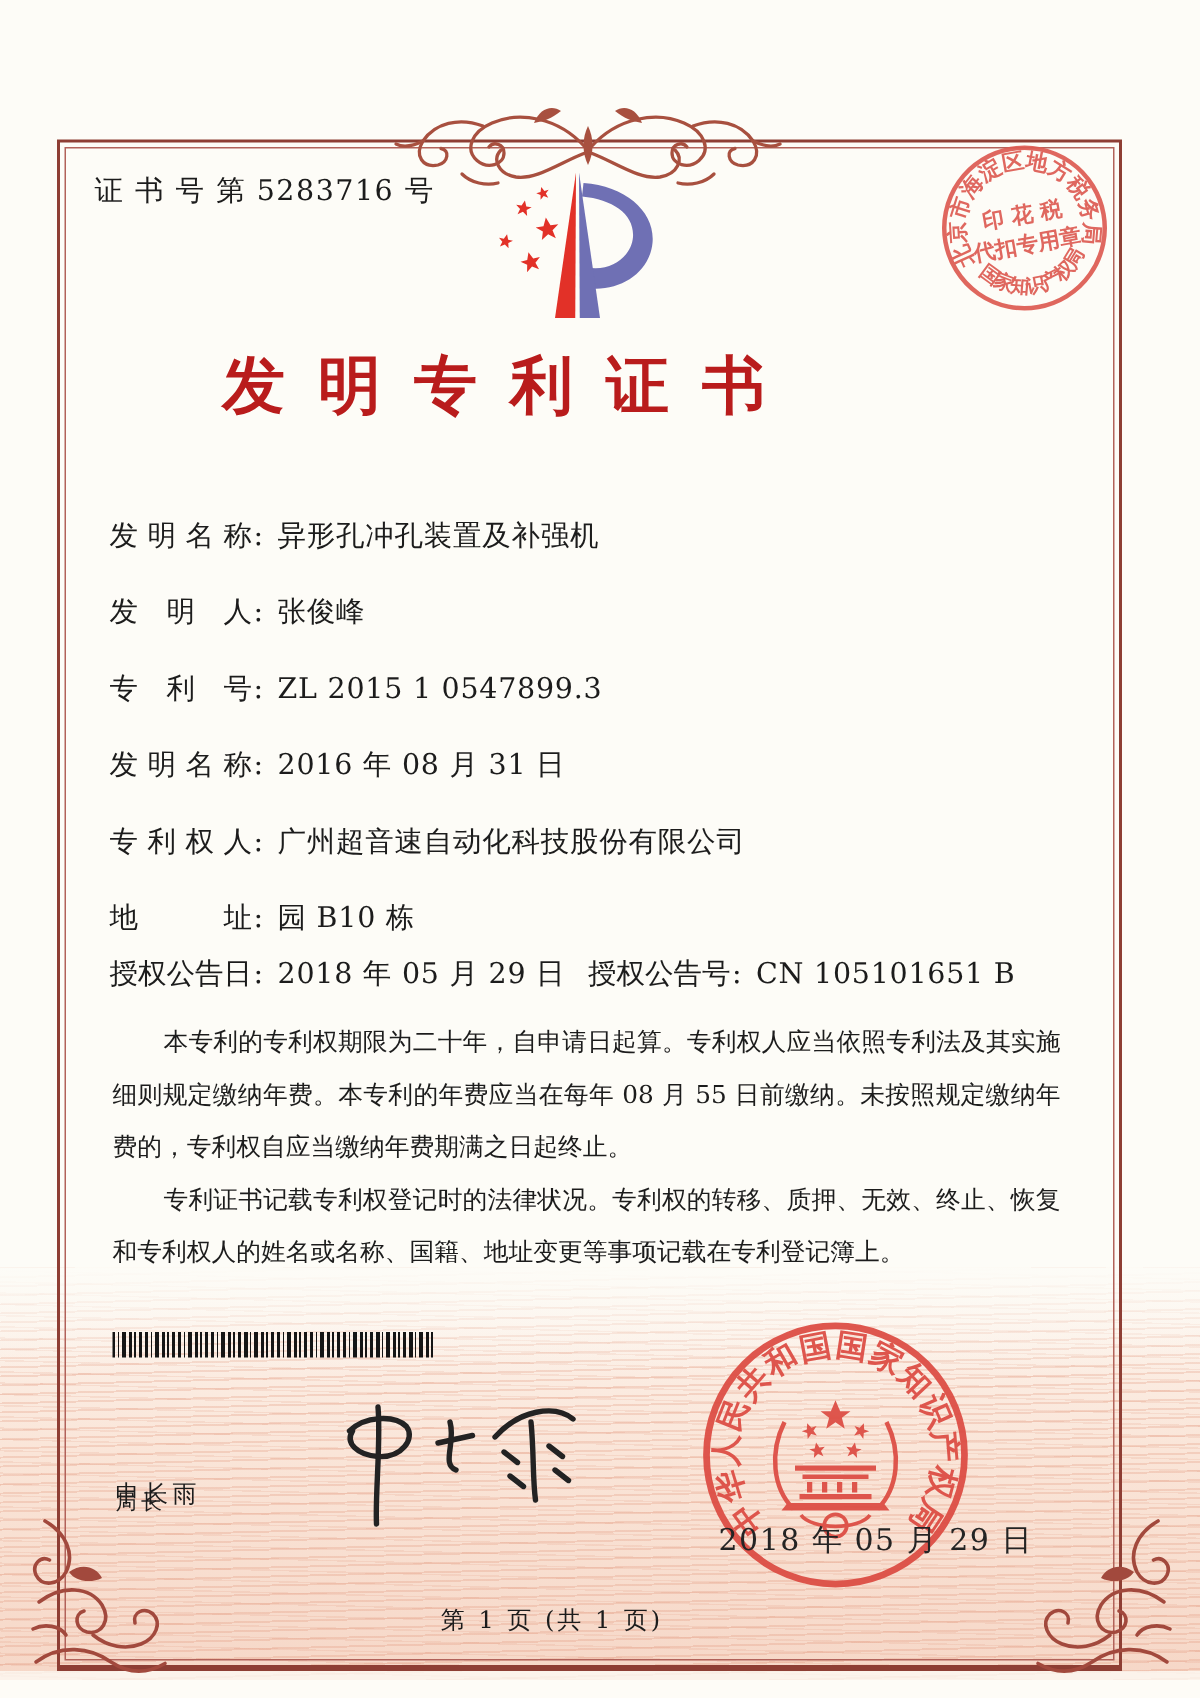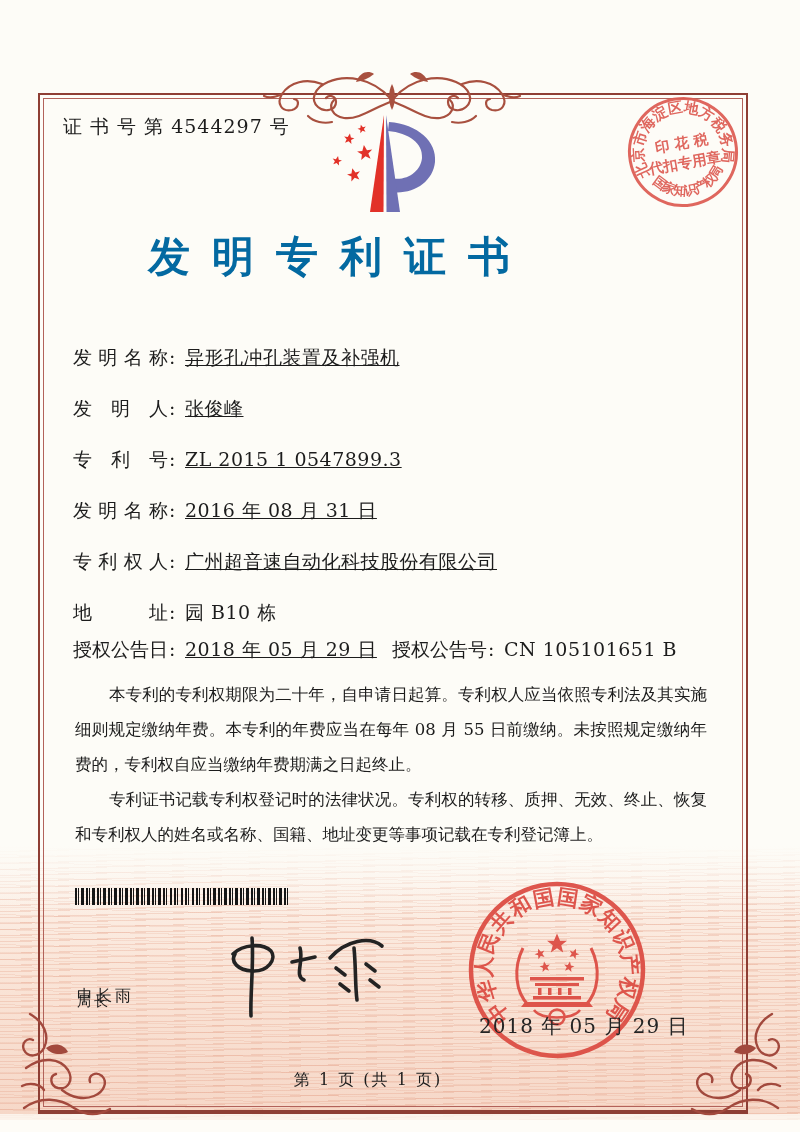--- a/index.html
+++ b/index.html
@@ -20,24 +20,24 @@
   .below-border{position:absolute;left:0;right:0;top:1114px;height:18px;background:#fdfcf7;opacity:.75;}
   .frame-outer{
     position:absolute;left:38px;top:93px;width:706px;height:1015px;
     border:2.5px solid #8e3e34;border-bottom-width:4px;
   }
   .frame-inner{position:absolute;left:3px;top:3px;right:3px;bottom:3px;border:1px solid #b2625a;}
   .abs{position:absolute;}
   .cert-no{left:63px;top:114px;font-size:19px;letter-spacing:1px;}
   .title{
     left:0;top:229px;width:658px;text-align:center;padding-left:22px;box-sizing:border-box;
-    font-size:42px;font-weight:bold;letter-spacing:22px;color:#0369a1;
+    font-size:42px;font-weight:bold;letter-spacing:22px;color:#b91c1c;
   }
   .fields{left:73px;top:345px;font-size:19px;}
-  .frow{position:relative;line-height:24px;margin-bottom:27px;white-space:nowrap;text-decoration:underline;}
+  .frow{position:relative;line-height:24px;margin-bottom:27px;white-space:nowrap;}
   .frow.addr{margin-bottom:12px;line-height:25px;}
   .flabel{display:inline-block;width:95px;text-align:justify;text-align-last:justify;vertical-align:top;}
   .fcolon{display:inline-block;width:8px;margin-left:1px;vertical-align:top;}
   .fvalue{margin-left:8px;letter-spacing:.5px;}
   .addr-val{display:inline-block;vertical-align:top;margin-left:8px;letter-spacing:.5px;}
   .pair2{position:absolute;left:319px;top:0;}
   .body-text{left:75px;top:677px;width:632px;font-size:16.5px;line-height:35px;text-align:justify;}
   .body-text p{margin:0;text-indent:34px;}
   .barcode{
     left:75px;top:888px;width:215px;height:17px;
@@ -94,21 +94,21 @@
         <path d="M14,2 C28,10 34,24 28,36 C23,45 12,46 8,38 C5,31 11,25 17,28"></path>
         <path d="M10,56 C26,44 44,46 52,58 C58,68 52,78 42,76 C34,74 33,64 40,62"></path>
         <path d="M8,96 C24,84 44,86 58,96 C70,104 82,104 94,97"></path>
         <path d="M46,78 C56,86 68,88 78,84 C88,80 92,70 86,64 C80,59 72,63 74,70"></path>
         <path d="M30,36 C38,30 48,32 52,40 C44,44 34,42 30,36 Z" fill="#a2493d" stroke="none"></path>
         <path d="M6,74 C14,70 24,72 28,78"></path>
       </g>
     </g>
   </svg>
 
-  <div class="abs cert-no">证 书 号 第 4544297 号</div>
+  <div class="abs cert-no">证 书 号 第 5283716 号</div>
 
   <svg class="abs" style="left:608px;top:77px" width="150" height="150" viewBox="0 0 150 150">
     <defs>
       <path id="stTop" d="M38.7,91.9 A40,40 0 1 1 111.3,91.9" fill="none"></path>
       <path id="stBot" d="M39.8,99.7 A43,43 0 0 0 110.2,99.7" fill="none"></path>
     </defs>
     <g transform="rotate(-10 75 75)" opacity="0.92">
       <circle cx="75" cy="75" r="53.5" fill="none" stroke="#dd5b52" stroke-width="3"></circle>
       <text class="sealtext" font-size="14.5" fill="#dd5b52" textLength="160" lengthAdjust="spacing">
         <textPath href="#stTop">北京市海淀区地方税务局</textPath>

